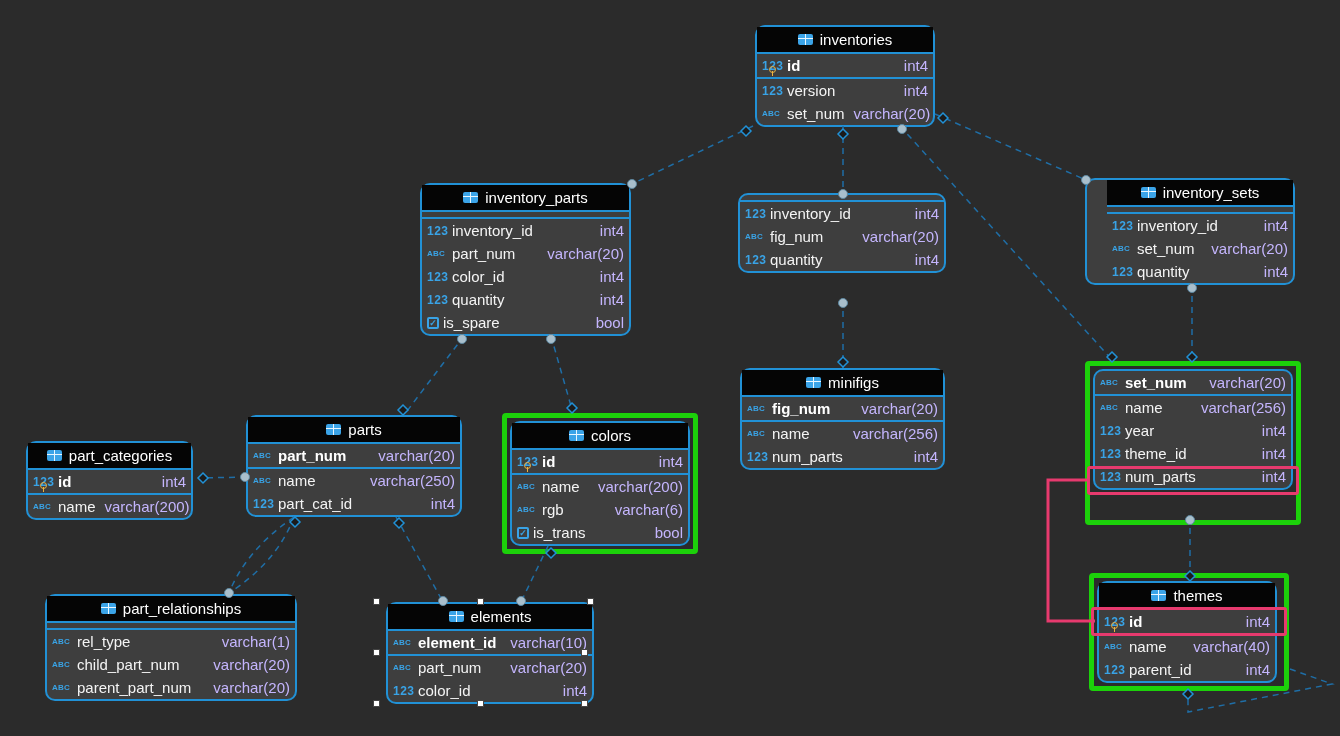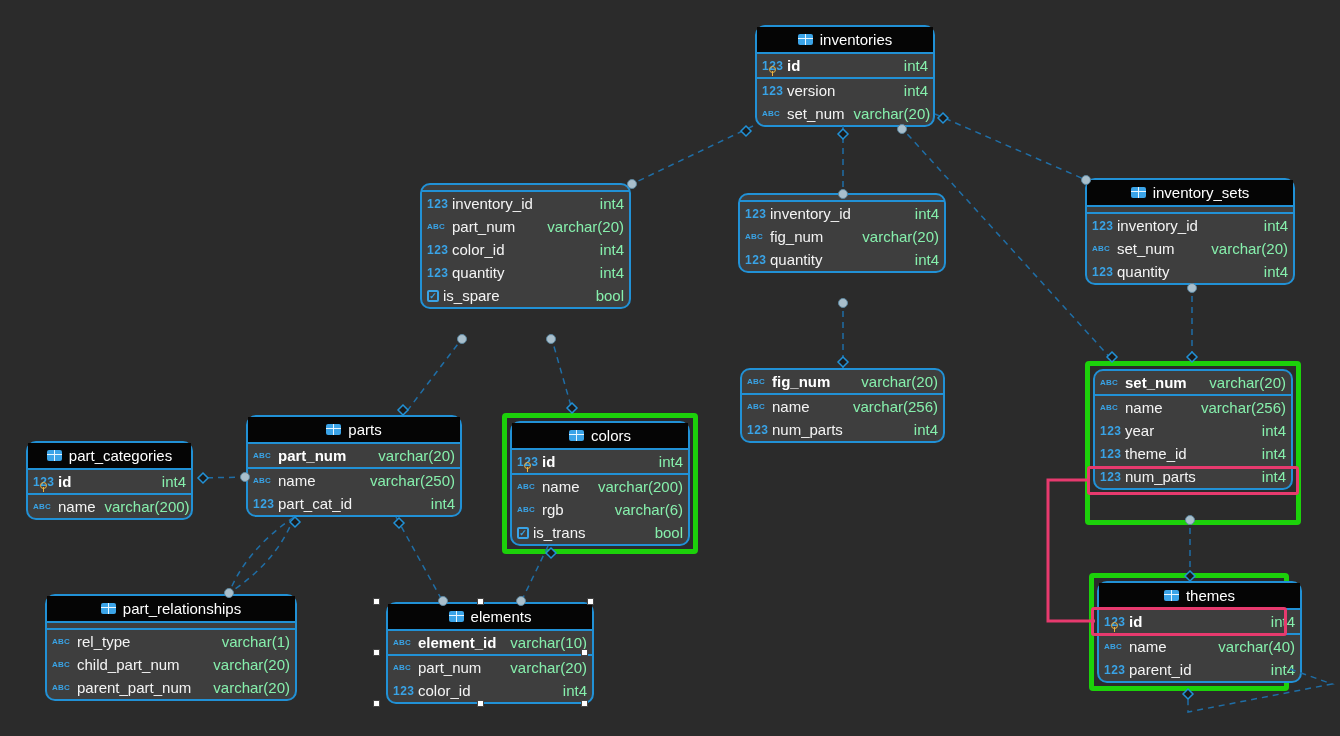--- a/index.html
+++ b/index.html
@@ -22,21 +22,21 @@
   .cicon{width:21px;flex:none;color:#39a3e6;font-weight:bold;position:relative;line-height:1;}
   .icon-number{font-size:12px;letter-spacing:0.5px;}
   .icon-text{font-size:8px;letter-spacing:0.2px;}
   .icon-boolean{width:12px;height:12px;box-sizing:border-box;border:2px solid #39a3e6;border-radius:2px;
     font-size:9px;line-height:8px;text-align:center;color:#39a3e6;}
   .icon-boolean::before{content:"\2713";}
   .key-badge{position:absolute;left:7px;top:6px;width:5px;height:5px;border:1px solid #edb23f;
     border-radius:50%;}
   .key-badge::after{content:"";position:absolute;left:1.5px;top:4px;width:1px;height:5px;background:#edb23f;}
   .cname{flex:none;}
-  .ctype{margin-left:auto;padding-left:5px;color:#86efac;}
+  .ctype{margin-left:auto;padding-left:5px;color:#c4b5fd;}
   
   .glow{position:absolute;box-sizing:border-box;border:5px solid #1cd10a;border-radius:4px;z-index:1;
     pointer-events:none;}
   .fk-box{position:absolute;box-sizing:border-box;border:3px solid #e73a6e;border-radius:3px;z-index:4;
     pointer-events:none;}
   .handle{position:absolute;width:7px;height:7px;background:#ffffff;border:1px solid #444;
     box-sizing:border-box;z-index:5;}
   #rels{position:absolute;left:0;top:0;z-index:3;pointer-events:none;}
 </style>
 </head>
@@ -58,20 +58,24 @@
         <span class="cname">version</span>
         <span class="ctype">int4</span>
       </div>
       <div class="col-row">
         <span class="cicon icon-text">ABC</span>
         <span class="cname">set_num</span>
         <span class="ctype">varchar(20)</span>
       </div>
     </div>
     <div class="table" style="left: 420px; top: 183px; width: 211px;">
+      <div class="thead">
+        <span class="tbl-icon"></span>
+        <span class="tname">inventory_parts</span>
+      </div>
       <div class="nopk-strip"></div>
       <div class="col-row">
         <span class="cicon icon-number">123</span>
         <span class="cname">inventory_id</span>
         <span class="ctype">int4</span>
       </div>
       <div class="col-row">
         <span class="cicon icon-text">ABC</span>
         <span class="cname">part_num</span>
         <span class="ctype">varchar(20)</span>
@@ -103,21 +107,21 @@
         <span class="cicon icon-text">ABC</span>
         <span class="cname">fig_num</span>
         <span class="ctype">varchar(20)</span>
       </div>
       <div class="col-row">
         <span class="cicon icon-number">123</span>
         <span class="cname">quantity</span>
         <span class="ctype">int4</span>
       </div>
     </div>
-    <div class="table" style="left: 1085px; top: 178px; width: 210px;">
+    <div class="table" style="left: 1085px; top: 178px; width: 210px; padding-left: 20px;">
       <div class="thead">
         <span class="tbl-icon"></span>
         <span class="tname">inventory_sets</span>
       </div>
       <div class="nopk-strip"></div>
       <div class="col-row">
         <span class="cicon icon-number">123</span>
         <span class="cname">inventory_id</span>
         <span class="ctype">int4</span>
       </div>
@@ -126,20 +130,24 @@
         <span class="cname">set_num</span>
         <span class="ctype">varchar(20)</span>
       </div>
       <div class="col-row">
         <span class="cicon icon-number">123</span>
         <span class="cname">quantity</span>
         <span class="ctype">int4</span>
       </div>
     </div>
     <div class="table" style="left: 740px; top: 368px; width: 205px;">
+      <div class="thead">
+        <span class="tbl-icon"></span>
+        <span class="tname">minifigs</span>
+      </div>
       <div class="col-row pk pk-divider">
         <span class="cicon icon-text">ABC</span>
         <span class="cname">fig_num</span>
         <span class="ctype">varchar(20)</span>
       </div>
       <div class="col-row">
         <span class="cicon icon-text">ABC</span>
         <span class="cname">name</span>
         <span class="ctype">varchar(256)</span>
       </div>
@@ -171,21 +179,21 @@
         <span class="cname">theme_id</span>
         <span class="ctype">int4</span>
       </div>
       <div class="col-row">
         <span class="cicon icon-number">123</span>
         <span class="cname">num_parts</span>
         <span class="ctype">int4</span>
       </div>
     </div>
     <div class="glow" style="left: 1089px; top: 573px; width: 200px; height: 118px;"></div>
-    <div class="table" style="left: 1097px; top: 581px; width: 205px;">
+    <div class="table" style="left: 1097px; top: 581px; width: 180px;">
       <div class="thead">
         <span class="tbl-icon"></span>
         <span class="tname">themes</span>
       </div>
       <div class="col-row pk pk-divider">
         <span class="cicon icon-number">123<span class="key-badge"></span></span>
         <span class="cname">id</span>
         <span class="ctype">int4</span>
       </div>
       <div class="col-row">

